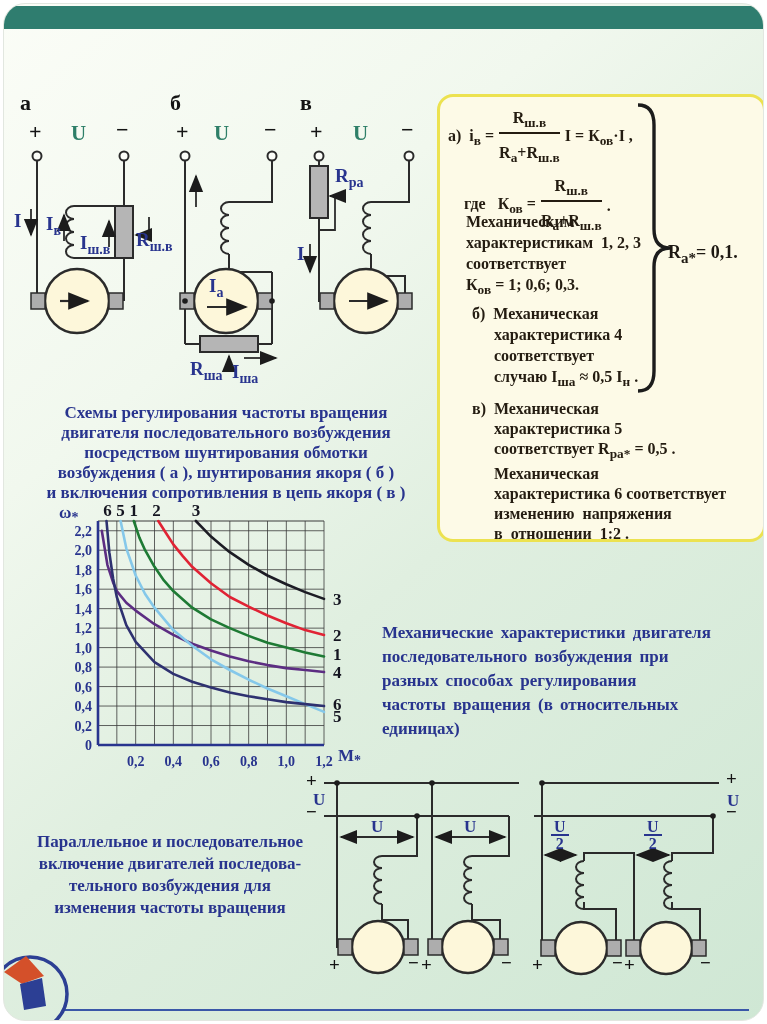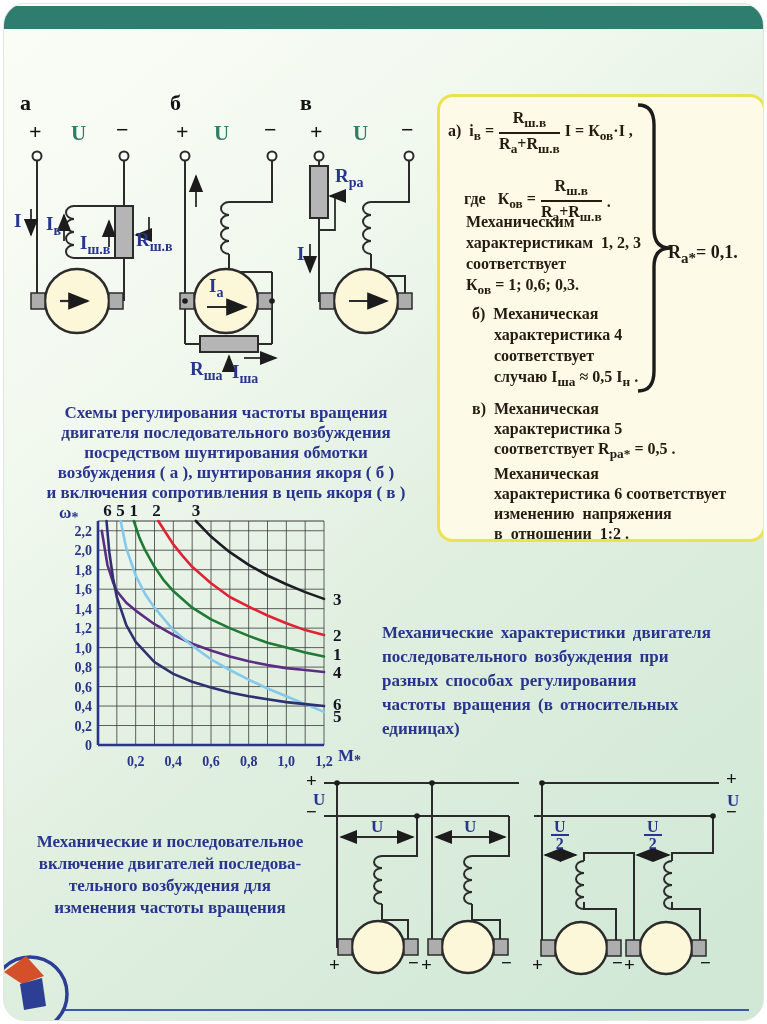--- a/index.html
+++ b/index.html
@@ -27,21 +27,21 @@
   .lblNs{font-weight:bold;font-size:17px;color:#28348e;line-height:16px;}
   .cap{font-weight:bold;font-size:17px;color:#28348e;white-space:pre-line;font-family:Liberation Serif, serif;}
   .cap.center{text-align:center;}
   
   .note{position:absolute;left:433px;top:90px;width:329px;height:448px;background:#fdfae7;
         border:3px solid #ece250;border-radius:16px;box-sizing:border-box;}
   .nb{position:absolute;font-weight:bold;color:#241c11;font-size:16px;line-height:21px;}
   .nb-flex{display:flex;align-items:center;}
   .frac{display:inline-block;text-align:center;vertical-align:middle;margin:0 5px;font-size:16px;line-height:17px;}
   .frac .fn{display:block;border-bottom:2px solid #241c11;padding:0 4px 1px;}
-  .frac .fd{display:block;padding-top:1px;}
+  .frac .fd{display:block;padding-top:10px;}
   .hang{text-indent:-22px;padding-left:22px;}
   .side{position:absolute;font-weight:bold;font-size:18px;color:#1d1812;line-height:30px;}
   
   .ctick{font:bold 14px "Liberation Serif",serif;fill:#28348e;}
   .clbl{font:bold 17px "Liberation Serif",serif;fill:#151521;}
   .ufrac{position:absolute;text-align:center;font-weight:bold;font-size:16px;color:#28348e;line-height:15px;}
   .ufrac .fn{display:block;border-bottom:2px solid #28348e;padding:0 3px;}
   .ufrac .fd{display:block;}
   svg{display:block;}
 </style>
@@ -209,21 +209,21 @@
   <div class="abs cap center" style="left:12px;top:399px;width:420px;line-height:20px">Схемы  регулирования  частоты  вращения
 двигателя  последовательного  возбуждения
 посредством  шунтирования  обмотки
 возбуждения ( а ), шунтирования  якоря ( б )
 и  включения  сопротивления  в  цепь  якоря ( в )</div>
   <div class="abs cap" style="left:378px;top:617px;width:388px;line-height:24px;word-spacing:3px">Механические  характеристики  двигателя
 последовательного  возбуждения  при
 разных  способах  регулирования
 частоты  вращения  (в  относительных
 единицах)</div>
-  <div class="abs cap center" style="left:16px;top:827px;width:300px;line-height:22px">Механические  и  последовательное
+  <div class="abs cap center" style="left:16px;top:827px;width:300px;line-height:22px">Параллельное  и  последовательное
 включение  двигателей  последова-
 тельного  возбуждения  для
 изменения  частоты  вращения</div>
 
   <svg id="chart-svg" class="abs" style="left:50px;top:497px" width="316" height="280" viewBox="0 0 316 280">
         <line x1="62.833333333333336" y1="20" x2="62.833333333333336" y2="244" stroke="#3a3a3a" stroke-width="0.8"></line>
         <line x1="81.66666666666667" y1="20" x2="81.66666666666667" y2="244" stroke="#3a3a3a" stroke-width="0.8"></line>
         <line x1="100.50000000000001" y1="20" x2="100.50000000000001" y2="244" stroke="#3a3a3a" stroke-width="0.8"></line>
         <line x1="119.33333333333334" y1="20" x2="119.33333333333334" y2="244" stroke="#3a3a3a" stroke-width="0.8"></line>
         <line x1="138.16666666666669" y1="20" x2="138.16666666666669" y2="244" stroke="#3a3a3a" stroke-width="0.8"></line>

